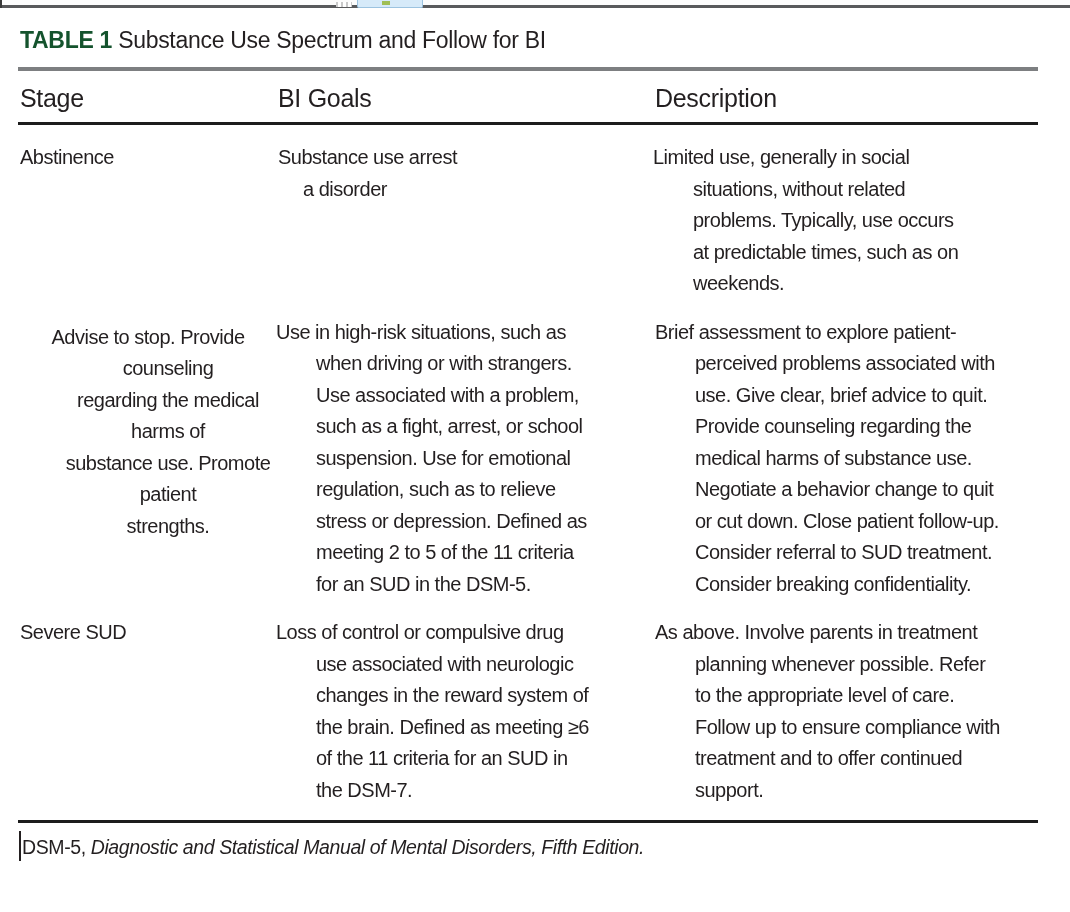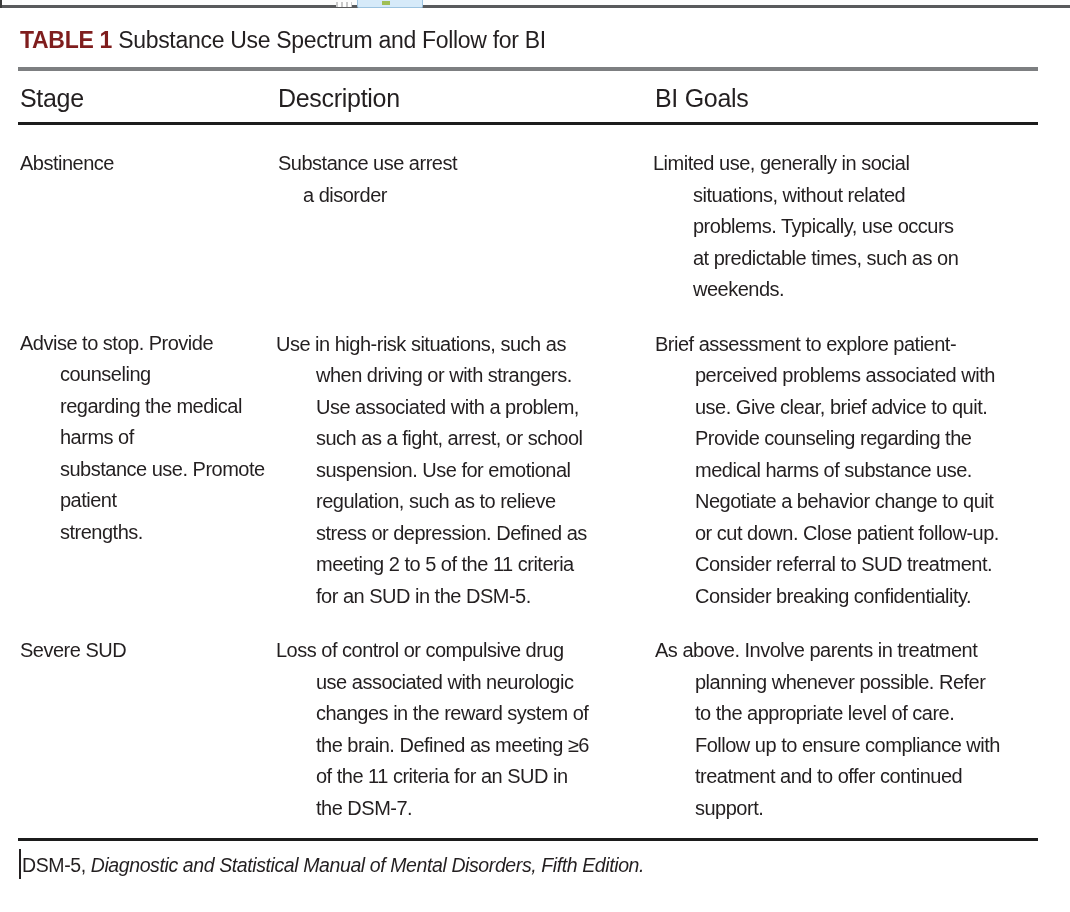--- a/index.html
+++ b/index.html
@@ -39,44 +39,44 @@
     width: 8px; height: 4px; background: #9fbf56;
   }
   
   .page { padding: 19px 0 0 18px; }
   .table-title {
     font-size: 23px;
     letter-spacing: -0.3px;
     margin: 0 0 13px 2px;
     white-space: nowrap;
   }
-  .table-label { font-weight: bold; color: #7f1d1d; }
+  .table-label { font-weight: bold; color: #14532d; }
   .rule-gray { width: 1020px; height: 4px; background: #7d7f81; }
   .grid {
     display: grid;
     grid-template-columns: 258px 377px 385px;
     width: 1020px;
   }
   .hcell {
     font-size: 25px;
     letter-spacing: -0.3px;
     padding: 13px 0 9px 2px;
     border-bottom: 3px solid #1c1c1c;
   }
   .cell {
     font-size: 20px;
     line-height: 31.5px;
     letter-spacing: -0.5px;
     white-space: pre-line;
-    padding-top: 23px;
+    padding-top: 17px;
   }
   .cell-stage { padding-left: 27px; text-indent: -25px; }
   .cell-desc  { padding-left: 40px; text-indent: -40px; padding-right: 4px; }
   .cell-goals { padding-left: 42px; text-indent: -40px; }
-  .offset-down { padding-top: 22px; }
+  .offset-down { padding-top: 22px; text-align: center; }
   .rule-black-bottom { width: 1020px; height: 3px; background: #1c1c1c; margin-top: 14px; }
   .footnote {
     position: relative;
     margin: 8px 0 0 1px;
     font-size: 19.5px;
     letter-spacing: -0.4px;
   }
   .caret {
     display: inline-block;
     width: 2px; height: 30px;
@@ -101,22 +101,22 @@
 
   <div class="table-title">
     <span class="table-label">TABLE 1</span><span> Substance Use Spectrum and Follow for BI</span>
   </div>
 
   <div class="rule-gray"></div>
 
   <div class="grid">
 
     <div class="hcell">Stage</div>
+    <div class="hcell">BI Goals</div>
     <div class="hcell">Description</div>
-    <div class="hcell">BI Goals</div>
 
     <div class="cell cell-stage">Abstinence</div>
 
     <div class="cell cell-stage">Substance use arrest
 a disorder</div>
     <div class="cell cell-desc">Limited use, generally in social
 situations, without related
 problems. Typically, use occurs
 at predictable times, such as on
 weekends.</div>

